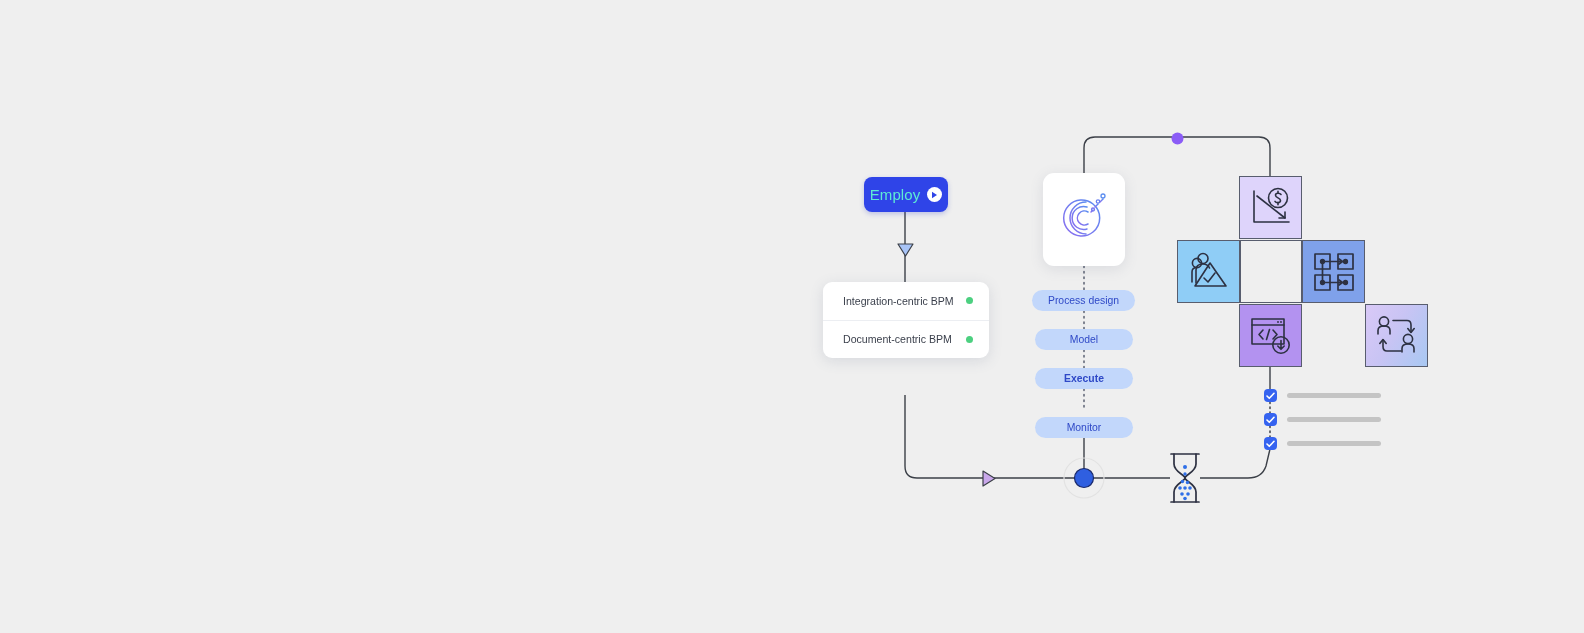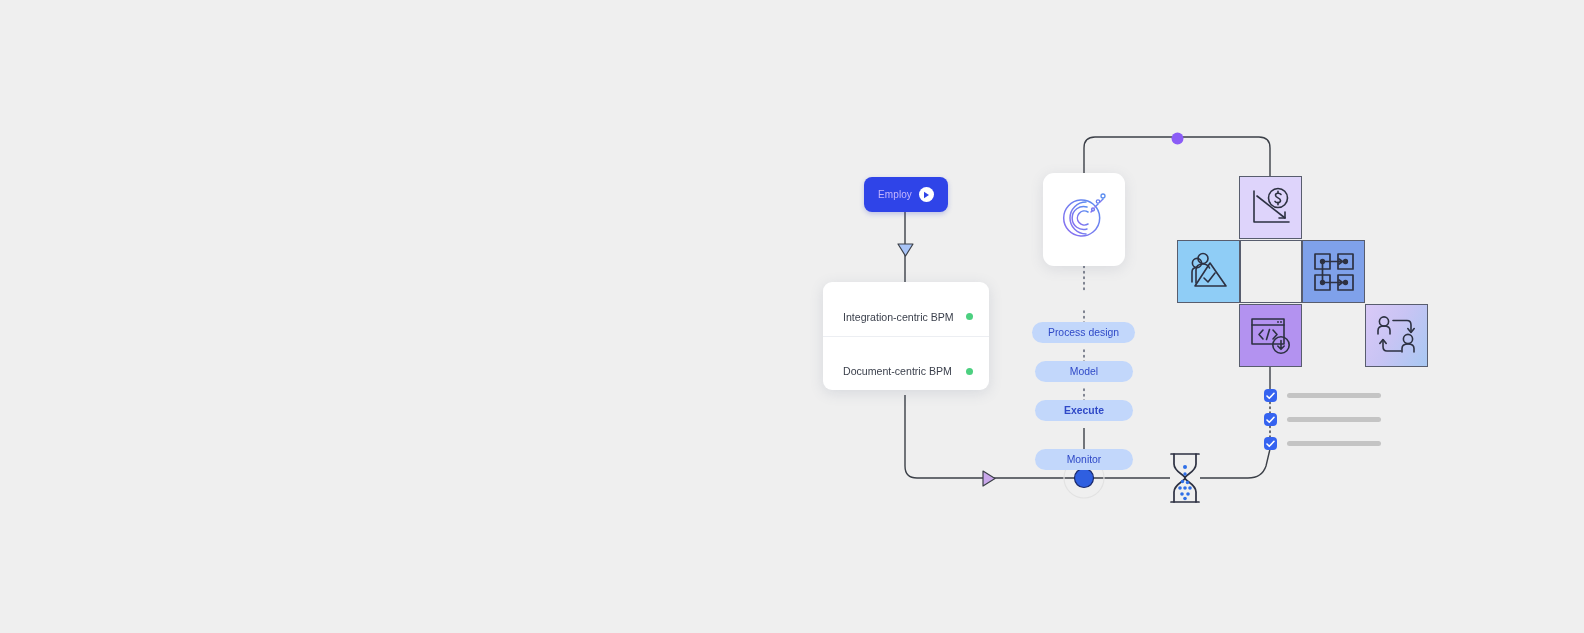--- a/index.html
+++ b/index.html
@@ -14,61 +14,60 @@
   .abs{position:absolute;}
 
   
   #wires{position:absolute;left:0;top:0;width:1584px;height:633px;}
 
   
   .employ-btn{
     left:864px;top:177px;width:84px;height:35px;
     background:#2f44e8;border-radius:8px;
     display:flex;align-items:center;justify-content:center;gap:7px;
-    color:#c4b5fd;font-size:10px;
+    color:#5eead4;font-size:15px;
     box-shadow:0 2px 5px rgba(40,60,200,.25);
     cursor:pointer;
   }
   .employ-btn .lbl{letter-spacing:.1px;}
   .play-circle{
     width:15px;height:15px;border-radius:50%;background:#fff;
     display:flex;align-items:center;justify-content:center;flex:0 0 auto;
   }
   .play-circle svg{display:block;}
 
   
   .dropdown{
     left:823px;top:282px;width:166px;
     background:#fff;border-radius:9px;
     box-shadow:0 3px 14px rgba(90,100,130,.16);
     overflow:hidden;
   }
   .dd-row{
     height:37.5px;display:flex;align-items:center;
-    padding:16px 16px 0 20px;justify-content:space-between;
+    padding:0 16px 0 20px;justify-content:space-between;
     font-size:10.6px;color:#3a3f4b;cursor:pointer;
   }
   .dd-row + .dd-row{border-top:1px solid #eceef2;}
   .dot-green{width:7px;height:7px;border-radius:50%;background:#4cd080;flex:0 0 auto;}
 
   
   .logo-card{
     left:1043px;top:173px;width:82px;height:93px;
     background:#fff;border-radius:11px;
     box-shadow:0 3px 14px rgba(90,100,130,.14);
     display:flex;align-items:center;justify-content:center;
   }
 
   
   .pill{
     height:21px;border-radius:11px;background:#c2d7fb;
     color:#2f49c7;font-size:10.4px;
     display:flex;align-items:center;justify-content:center;
     cursor:pointer;
-    margin-top:32px;
   }
   .pill.p0{left:1032px;top:290px;width:103px;}
   .pill.p1{left:1035px;top:329px;width:98px;}
   .pill.p2{left:1035px;top:368px;width:98px;font-weight:bold;}
   .pill.p3{left:1035px;top:417px;width:98px;}
 
   
   .tile{border:1.4px solid #585d6e;box-sizing:border-box;
         display:flex;align-items:center;justify-content:center;}
   .tile svg{display:block;}

